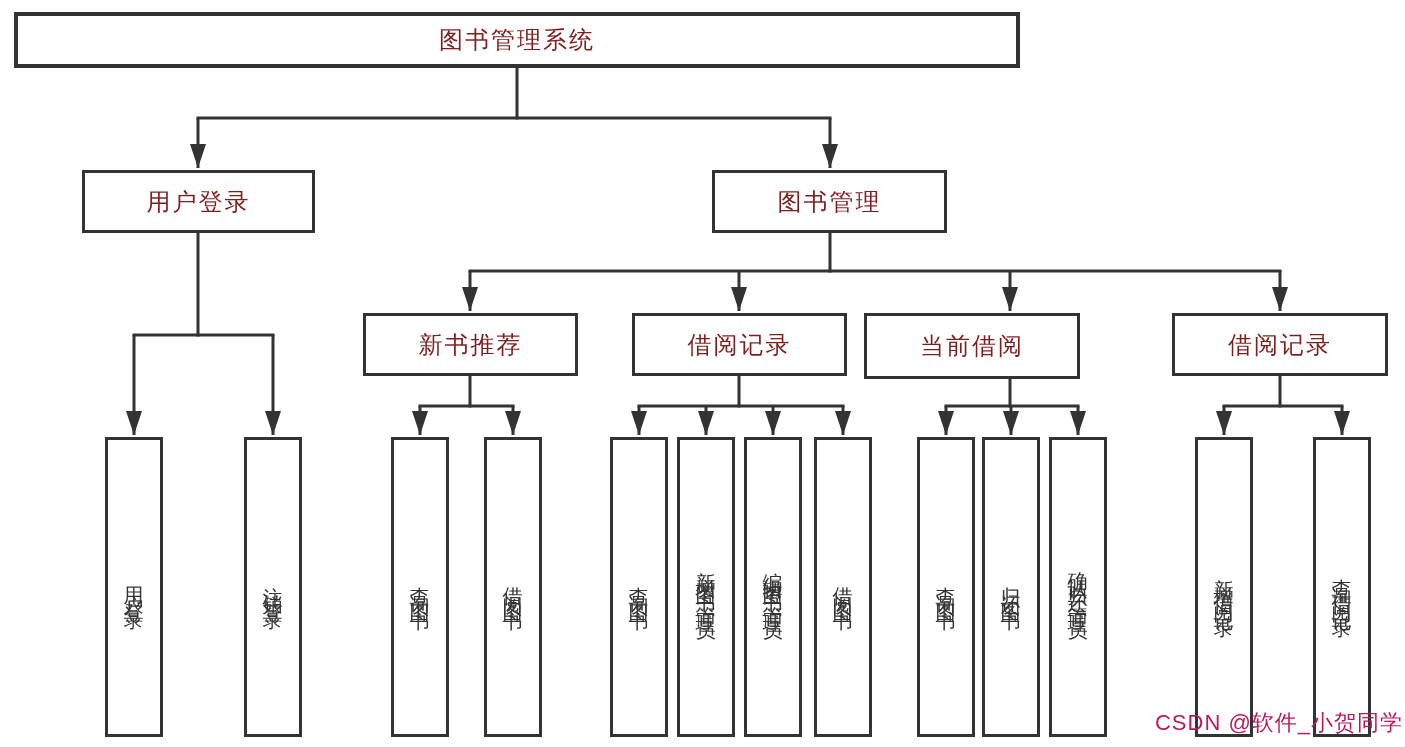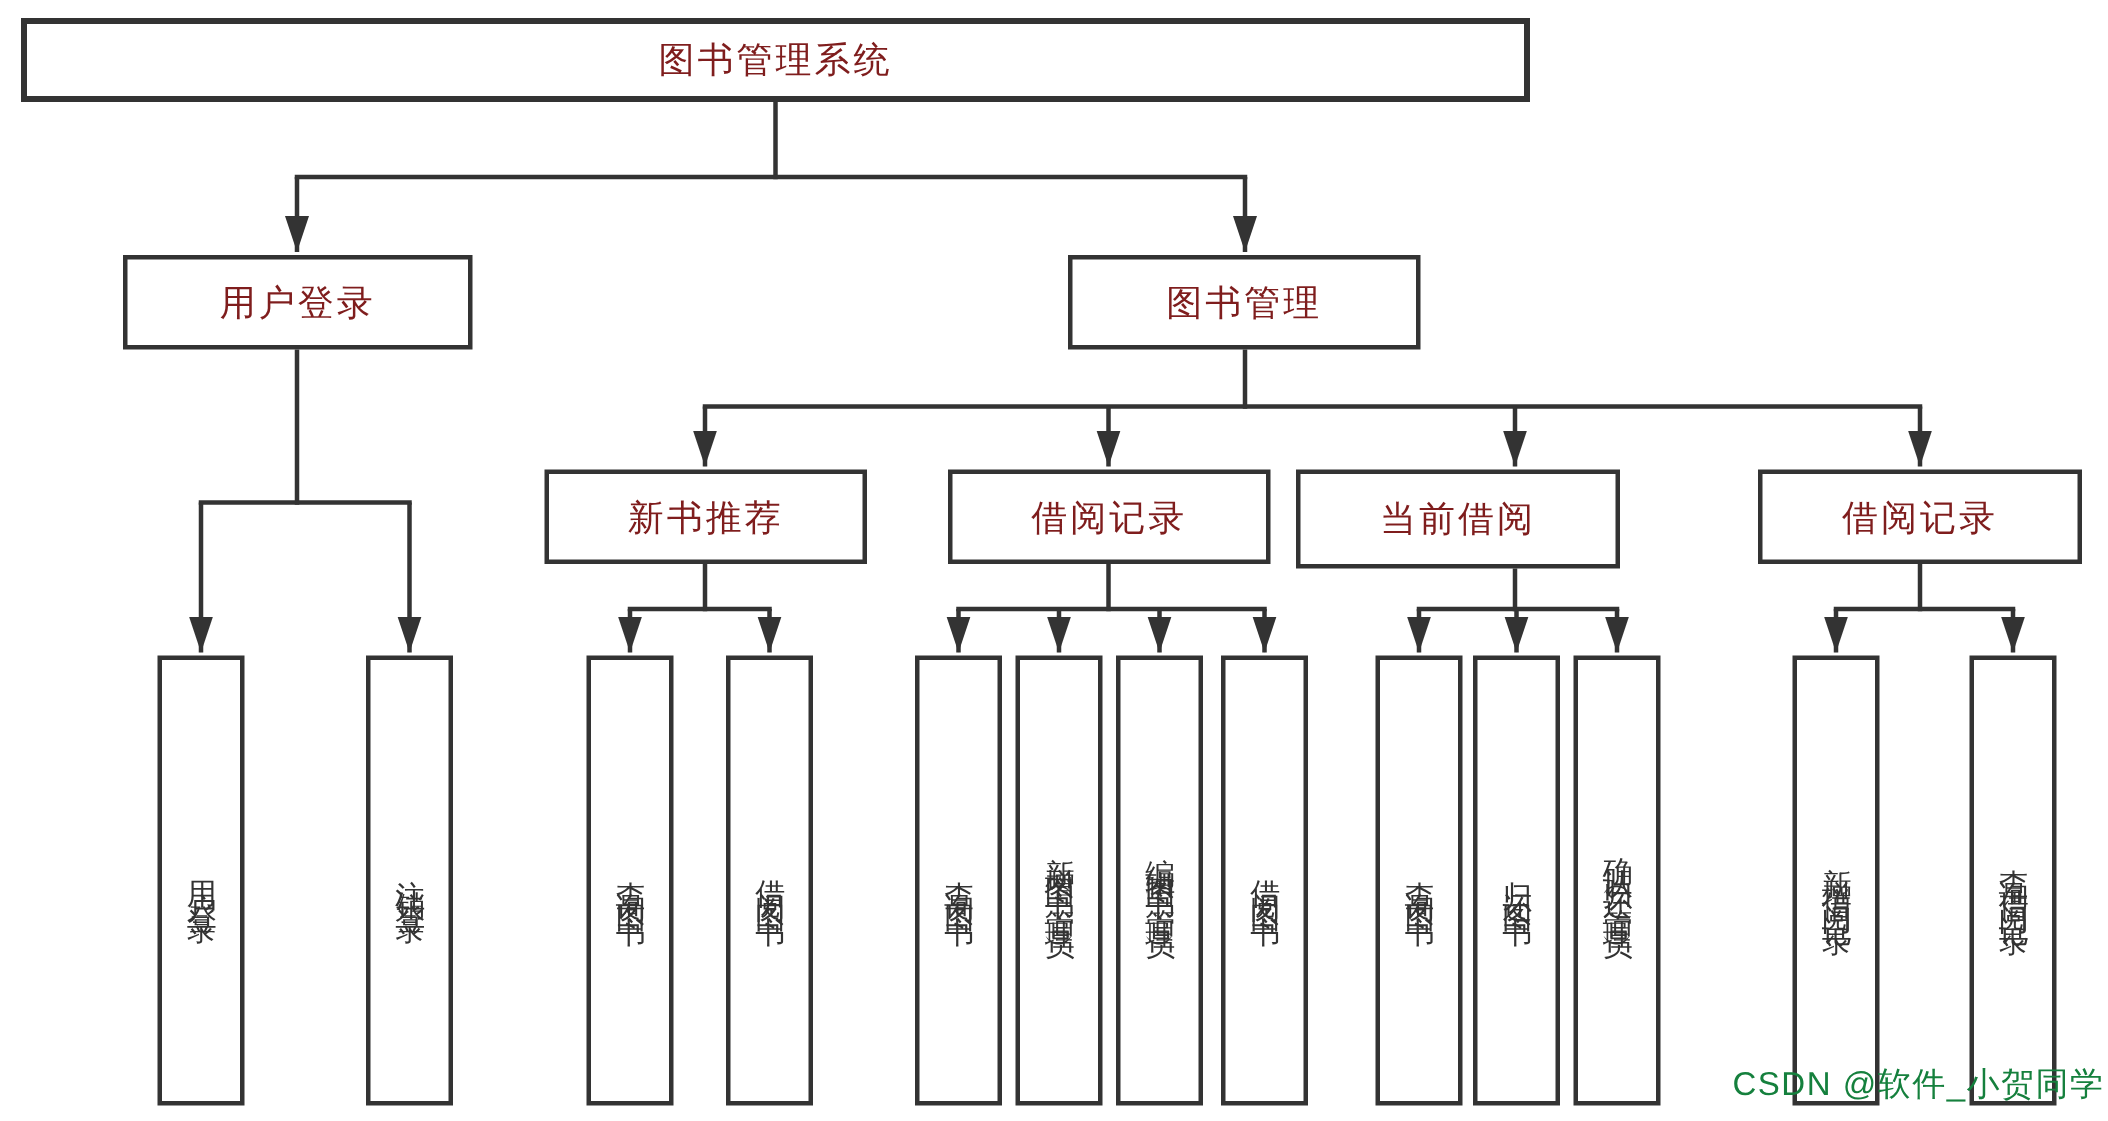--- a/index.html
+++ b/index.html
@@ -52,21 +52,21 @@
     line-height: 1;
     color: #333333;
   }
   .node.v.long span { letter-spacing: 7px; }
   #watermark {
     position: absolute;
     right: 2px;
     top: 708px;
     z-index: 3;
     font-size: 22px;
-    color: #15803d;
+    color: #be185d;
     letter-spacing: 1px;
     white-space: nowrap;
     text-align: right;
   }
   svg line, svg path {
     stroke: #333333;
     stroke-width: 3;
     fill: none;
   }
   svg .rail { stroke-linecap: square; }

